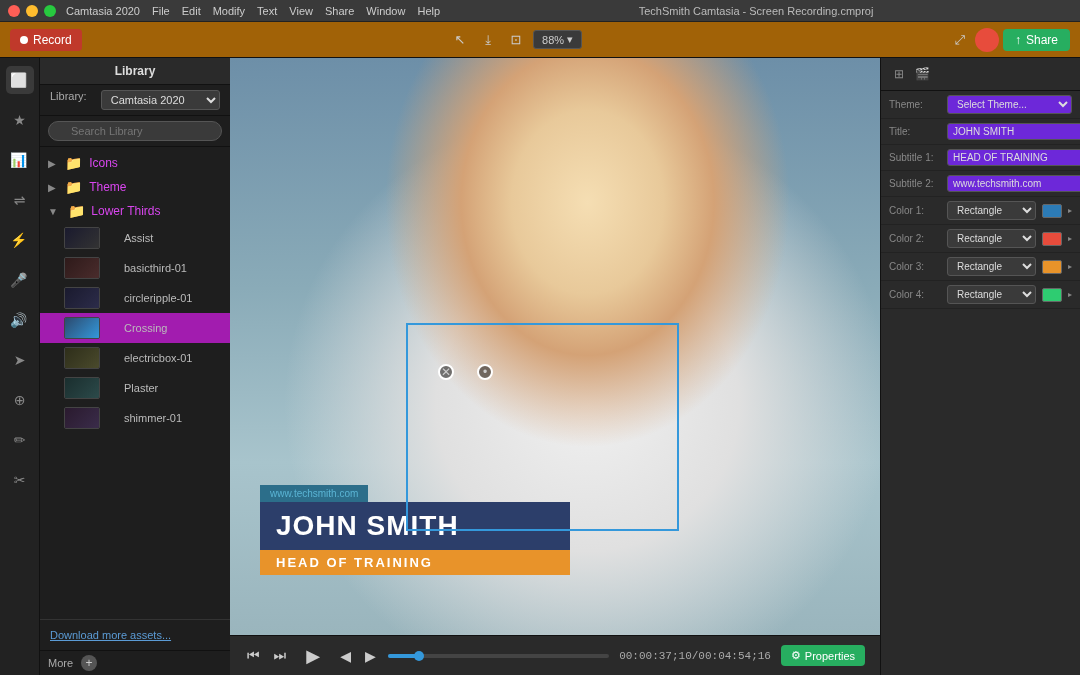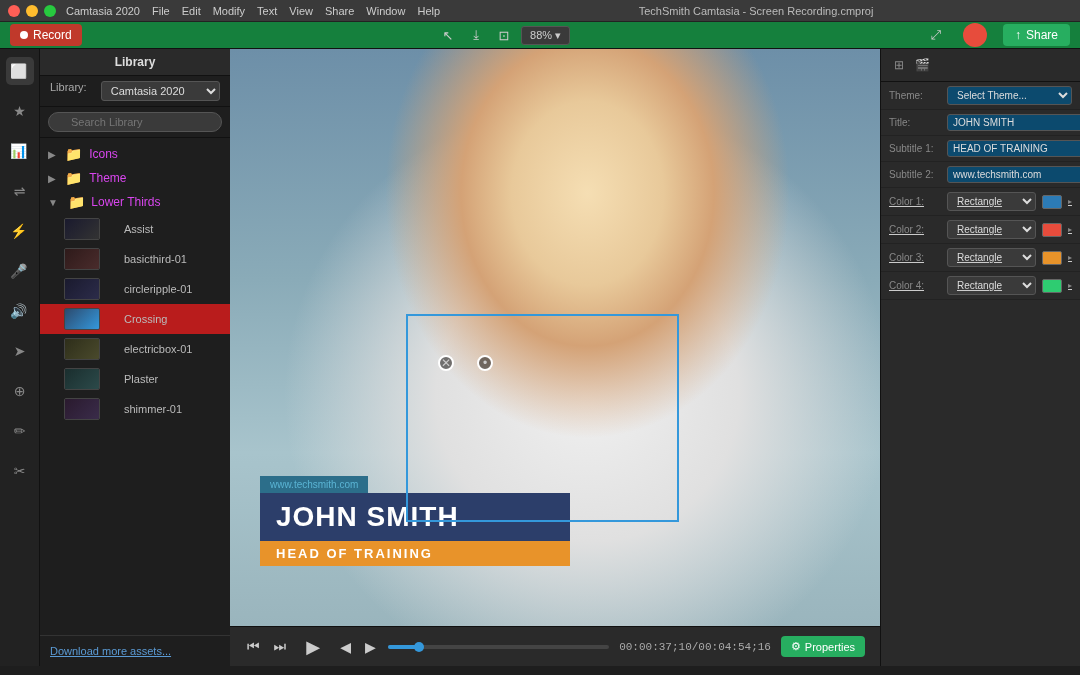--- a/index.html
+++ b/index.html
@@ -13,21 +13,21 @@
     .titlebar-dots { display: flex; gap: 6px; margin-right: 10px; }
     .dot { width: 12px; height: 12px; border-radius: 50%; }
     .dot-red { background: #ff5f56; }
     .dot-yellow { background: #ffbd2e; }
     .dot-green { background: #27c93f; }
     .titlebar-title { flex: 1; text-align: center; font-size: 11px; color: #bbb; }
     .titlebar-menu { display: flex; gap: 12px; font-size: 11px; color: #ccc; }
 
     
     .toolbar {
-      height: 27px; background: #15803d; display: flex; align-items: center; padding: 0 10px; gap: 16px;
+      height: 36px; background: #a16207; display: flex; align-items: center; padding: 0 10px; gap: 4px;
       border-bottom: 1px solid #111;
     }
     .record-btn {
       display: flex; align-items: center; gap: 5px; background: #c0392b; color: white;
       border: none; border-radius: 4px; padding: 4px 10px; font-size: 12px; cursor: pointer;
     }
     .record-dot { width: 8px; height: 8px; border-radius: 50%; background: white; }
     .toolbar-spacer { flex: 1; }
     .toolbar-tools { display: flex; gap: 6px; align-items: center; }
     .toolbar-tool { width: 22px; height: 22px; background: transparent; border: none; color: #ccc; cursor: pointer; display: flex; align-items: center; justify-content: center; font-size: 13px; }
@@ -57,21 +57,21 @@
     .search-wrap { position: relative; }
     .search-icon { position: absolute; left: 7px; top: 50%; transform: translateY(-50%); color: #888; font-size: 10px; }
 
     
     .library-items { flex: 1; overflow-y: auto; padding: 4px 0; }
     .library-group { display: flex; align-items: center; padding: 4px 8px; cursor: pointer; gap: 6px; }
     .folder-icon { font-size: 14px; }
     .group-label { font-size: 12px; color: #d946ef; }
     .group-arrow { font-size: 10px; color: #888; margin-right: 4px; }
     .library-item { display: flex; align-items: center; padding: 4px 10px 4px 24px; cursor: pointer; gap: 24px; }
-    .library-item.selected { background: #b91c1c; }
+    .library-item.selected { background: #a21caf; }
     .item-thumb { width: 36px; height: 22px; background: #1a1a2e; border: 1px solid #444; border-radius: 2px; flex-shrink: 0; display: flex; align-items: center; justify-content: center; overflow: hidden; }
     .item-thumb-inner { width: 100%; height: 100%; background: linear-gradient(135deg, #2c3e50, #3498db); }
     .item-label { font-size: 11px; color: #bbb; }
 
     .download-more { padding: 8px 10px; border-top: 1px solid #333; }
     .download-link { font-size: 11px; color: #5b9bd5; text-decoration: underline; cursor: pointer; margin-top: 16px; }
     .bottom-bar { display: flex; align-items: center; gap: 8px; padding: 4px 8px; border-top: 1px solid #111; }
     .more-label { font-size: 11px; color: #aaa; }
     .add-btn { width: 16px; height: 16px; border-radius: 50%; background: #555; display: flex; align-items: center; justify-content: center; font-size: 12px; color: #ccc; cursor: pointer; }
 
@@ -112,22 +112,22 @@
     
     .properties-panel {
       width: 200px; background: #2a2a2a; border-left: 1px solid #111; display: flex; flex-direction: column;
       flex-shrink: 0;
     }
     .props-header { display: flex; align-items: center; padding: 6px 8px; border-bottom: 1px solid #111; gap: 4px; }
     .props-icon { width: 20px; height: 20px; border-radius: 3px; display: flex; align-items: center; justify-content: center; font-size: 12px; color: #888; cursor: pointer; }
     .props-title { padding: 6px 10px; font-size: 11px; font-weight: 600; color: #ddd; border-bottom: 1px solid #333; }
     .props-row { display: flex; align-items: center; padding: 4px 8px; gap: 6px; border-bottom: 1px solid #222; }
     .props-label { font-size: 10px; color: #888; width: 52px; flex-shrink: 0; }
-    .props-field { flex: 1; background: #0c4a6e; border: 1px solid #555; border-radius: 3px; padding: 2px 5px; font-size: 10px; color: #ddd; }
-    .color-row { display: flex; align-items: center; padding: 4px 8px; gap: 6px; border-bottom: 1px solid #222; text-decoration: underline; }
+    .props-field { flex: 1; background: #6d28d9; border: 1px solid #555; border-radius: 3px; padding: 2px 5px; font-size: 10px; color: #ddd; }
+    .color-row { display: flex; align-items: center; padding: 4px 8px; gap: 6px; border-bottom: 1px solid #222; }
     .color-label { font-size: 10px; color: #888; width: 52px; flex-shrink: 0; }
     .color-select { flex: 1; background: #3a3a3a; border: 1px solid #555; border-radius: 3px; padding: 2px 5px; font-size: 10px; color: #ddd; }
     .color-swatch { width: 20px; height: 14px; border-radius: 2px; border: 1px solid #666; flex-shrink: 0; cursor: pointer; }
     .color-arrow { font-size: 8px; color: #888; }
 
     
     .drag-handle { position: absolute; width: 16px; height: 16px; border-radius: 50%; background: rgba(0,0,0,0.5); border: 2px solid white; display: flex; align-items: center; justify-content: center; cursor: pointer; }
     .selection-box { position: absolute; border: 2px solid #3498db; pointer-events: none; }
   </style>
 </head>
@@ -271,20 +271,24 @@
           <div class="item-thumb">
               <div class="item-thumb-inner" style="background:linear-gradient(135deg,#2a1a2e,#3a2c4a)"></div>
             </div>
           <span class="item-label">shimmer-01</span>
         </div>
       </div>
 
       <div class="download-more">
         <span class="download-link">Download more assets...</span>
       </div>
+      <div class="bottom-bar">
+        <span class="more-label">More</span>
+        <div class="add-btn">+</div>
+      </div>
     </div>
   </div>
 
   <div class="preview-area">
     <div class="video-container">
       <div class="video-bg">
         <div class="person-sim"></div>
 
         <div class="lower-third">
           <div class="lt-url">www.techsmith.com</div>

